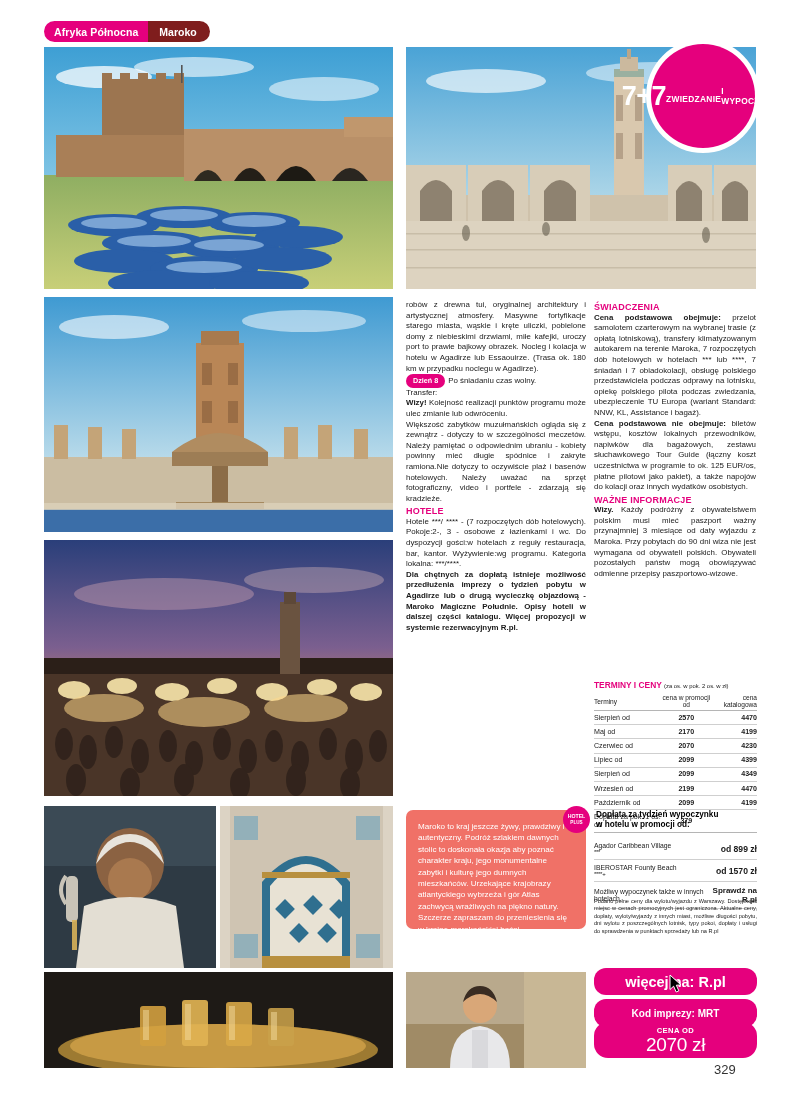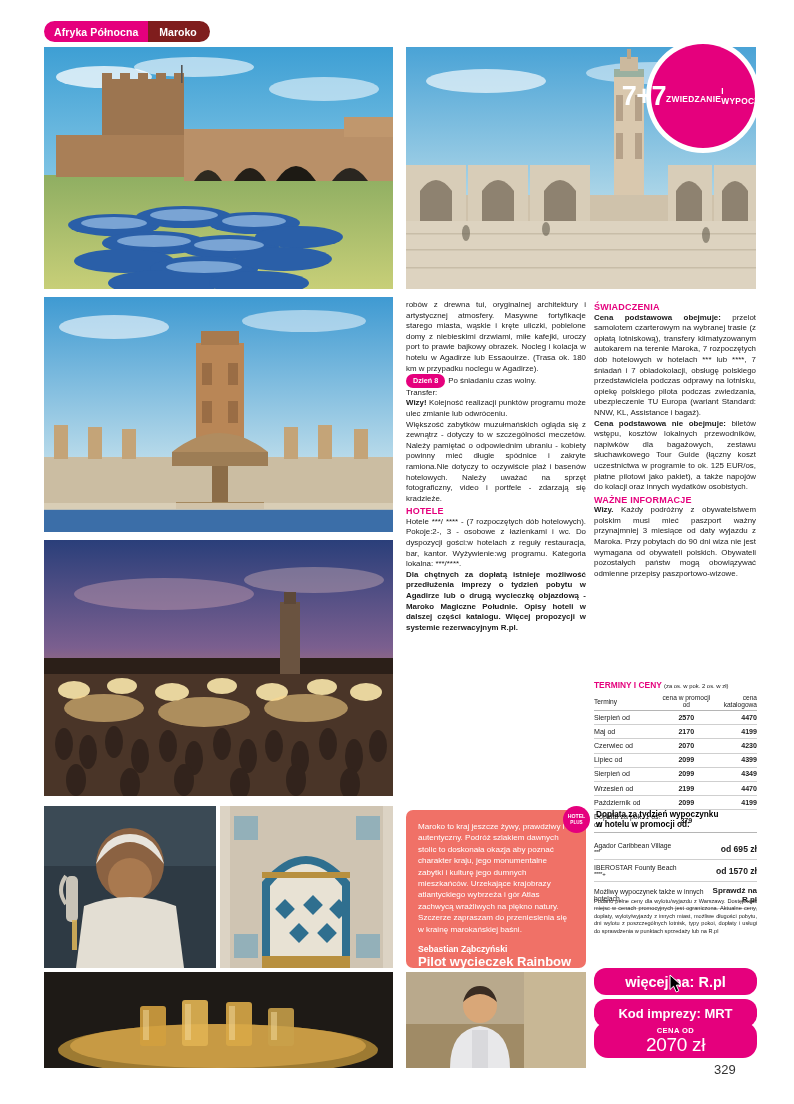--- a/index.html
+++ b/index.html
@@ -72,21 +72,21 @@
   .daytag {
     display: inline-block; background: #e5007d; color: #fff;
     font-size: 7.2px; font-weight: bold;
     border-radius: 7px; padding: 1.5px 7px;
     vertical-align: middle; margin-right: 3px;
   }
 
   
   .testimonial {
     position: absolute; left: 406px; top: 810px;
-    width: 180px; height: 158px;
+    width: 180px; height: 119px;
     background: #f07167; border-radius: 7px;
     color: #ffffff; padding: 11px 12px;
     font-size: 8.1px; line-height: 11.4px;
   }
   .testimonial .author { font-weight: bold; font-size: 8.6px; margin-top: 9px; }
   .testimonial .role { font-weight: bold; font-size: 13px; margin-top: 1px; }
 
   
   .terms-head {
     position: absolute; left: 594px; top: 680px;
@@ -150,21 +150,21 @@
 
   
   .cta {
     position: absolute; left: 594px;
     width: 163px; background: #e5007d; color: #fff;
     border-radius: 12px; text-align: center;
     display: flex; flex-direction: column;
     align-items: center; justify-content: center;
   }
   .cta-more { top: 968px; height: 27px; font-size: 14.5px; font-weight: bold; }
-  .cta-code { top: 999px; height: 28px; font-size: 13px; font-weight: bold; }
+  .cta-code { top: 999px; height: 28px; font-size: 10px; font-weight: bold; }
   .cta-price { top: 1022px; height: 36px; border-radius: 14px; }
   .cta-price .p-lbl { font-size: 7.6px; font-weight: bold; letter-spacing: .4px; }
   .cta-price .p-val { font-size: 19px; font-weight: normal; line-height: 1.05; letter-spacing: -.3px; }
 
   .pageno {
     position: absolute; left: 714px; top: 1062px;
     font-size: 13px; color: #333; font-weight: normal;
   }
 
   .cursor { position: absolute; left: 669px; top: 974px; z-index: 30; }
@@ -558,21 +558,21 @@
     </div>
   </div>
 
   <table class="hotels">
     <tbody>
       <tr>
         <td>
           <div>Agador Caribbean Village</div>
           <div class="stars">***</div>
         </td>
-        <td class="price">od 695 zł</td>
+        <td class="price">od 899 zł</td>
       </tr>
       <tr>
         <td>
           <div>IBEROSTAR Founty Beach</div>
           <div class="stars">****+</div>
         </td>
         <td class="price">od 1570 zł</td>
       </tr>
       <tr>
         <td>

